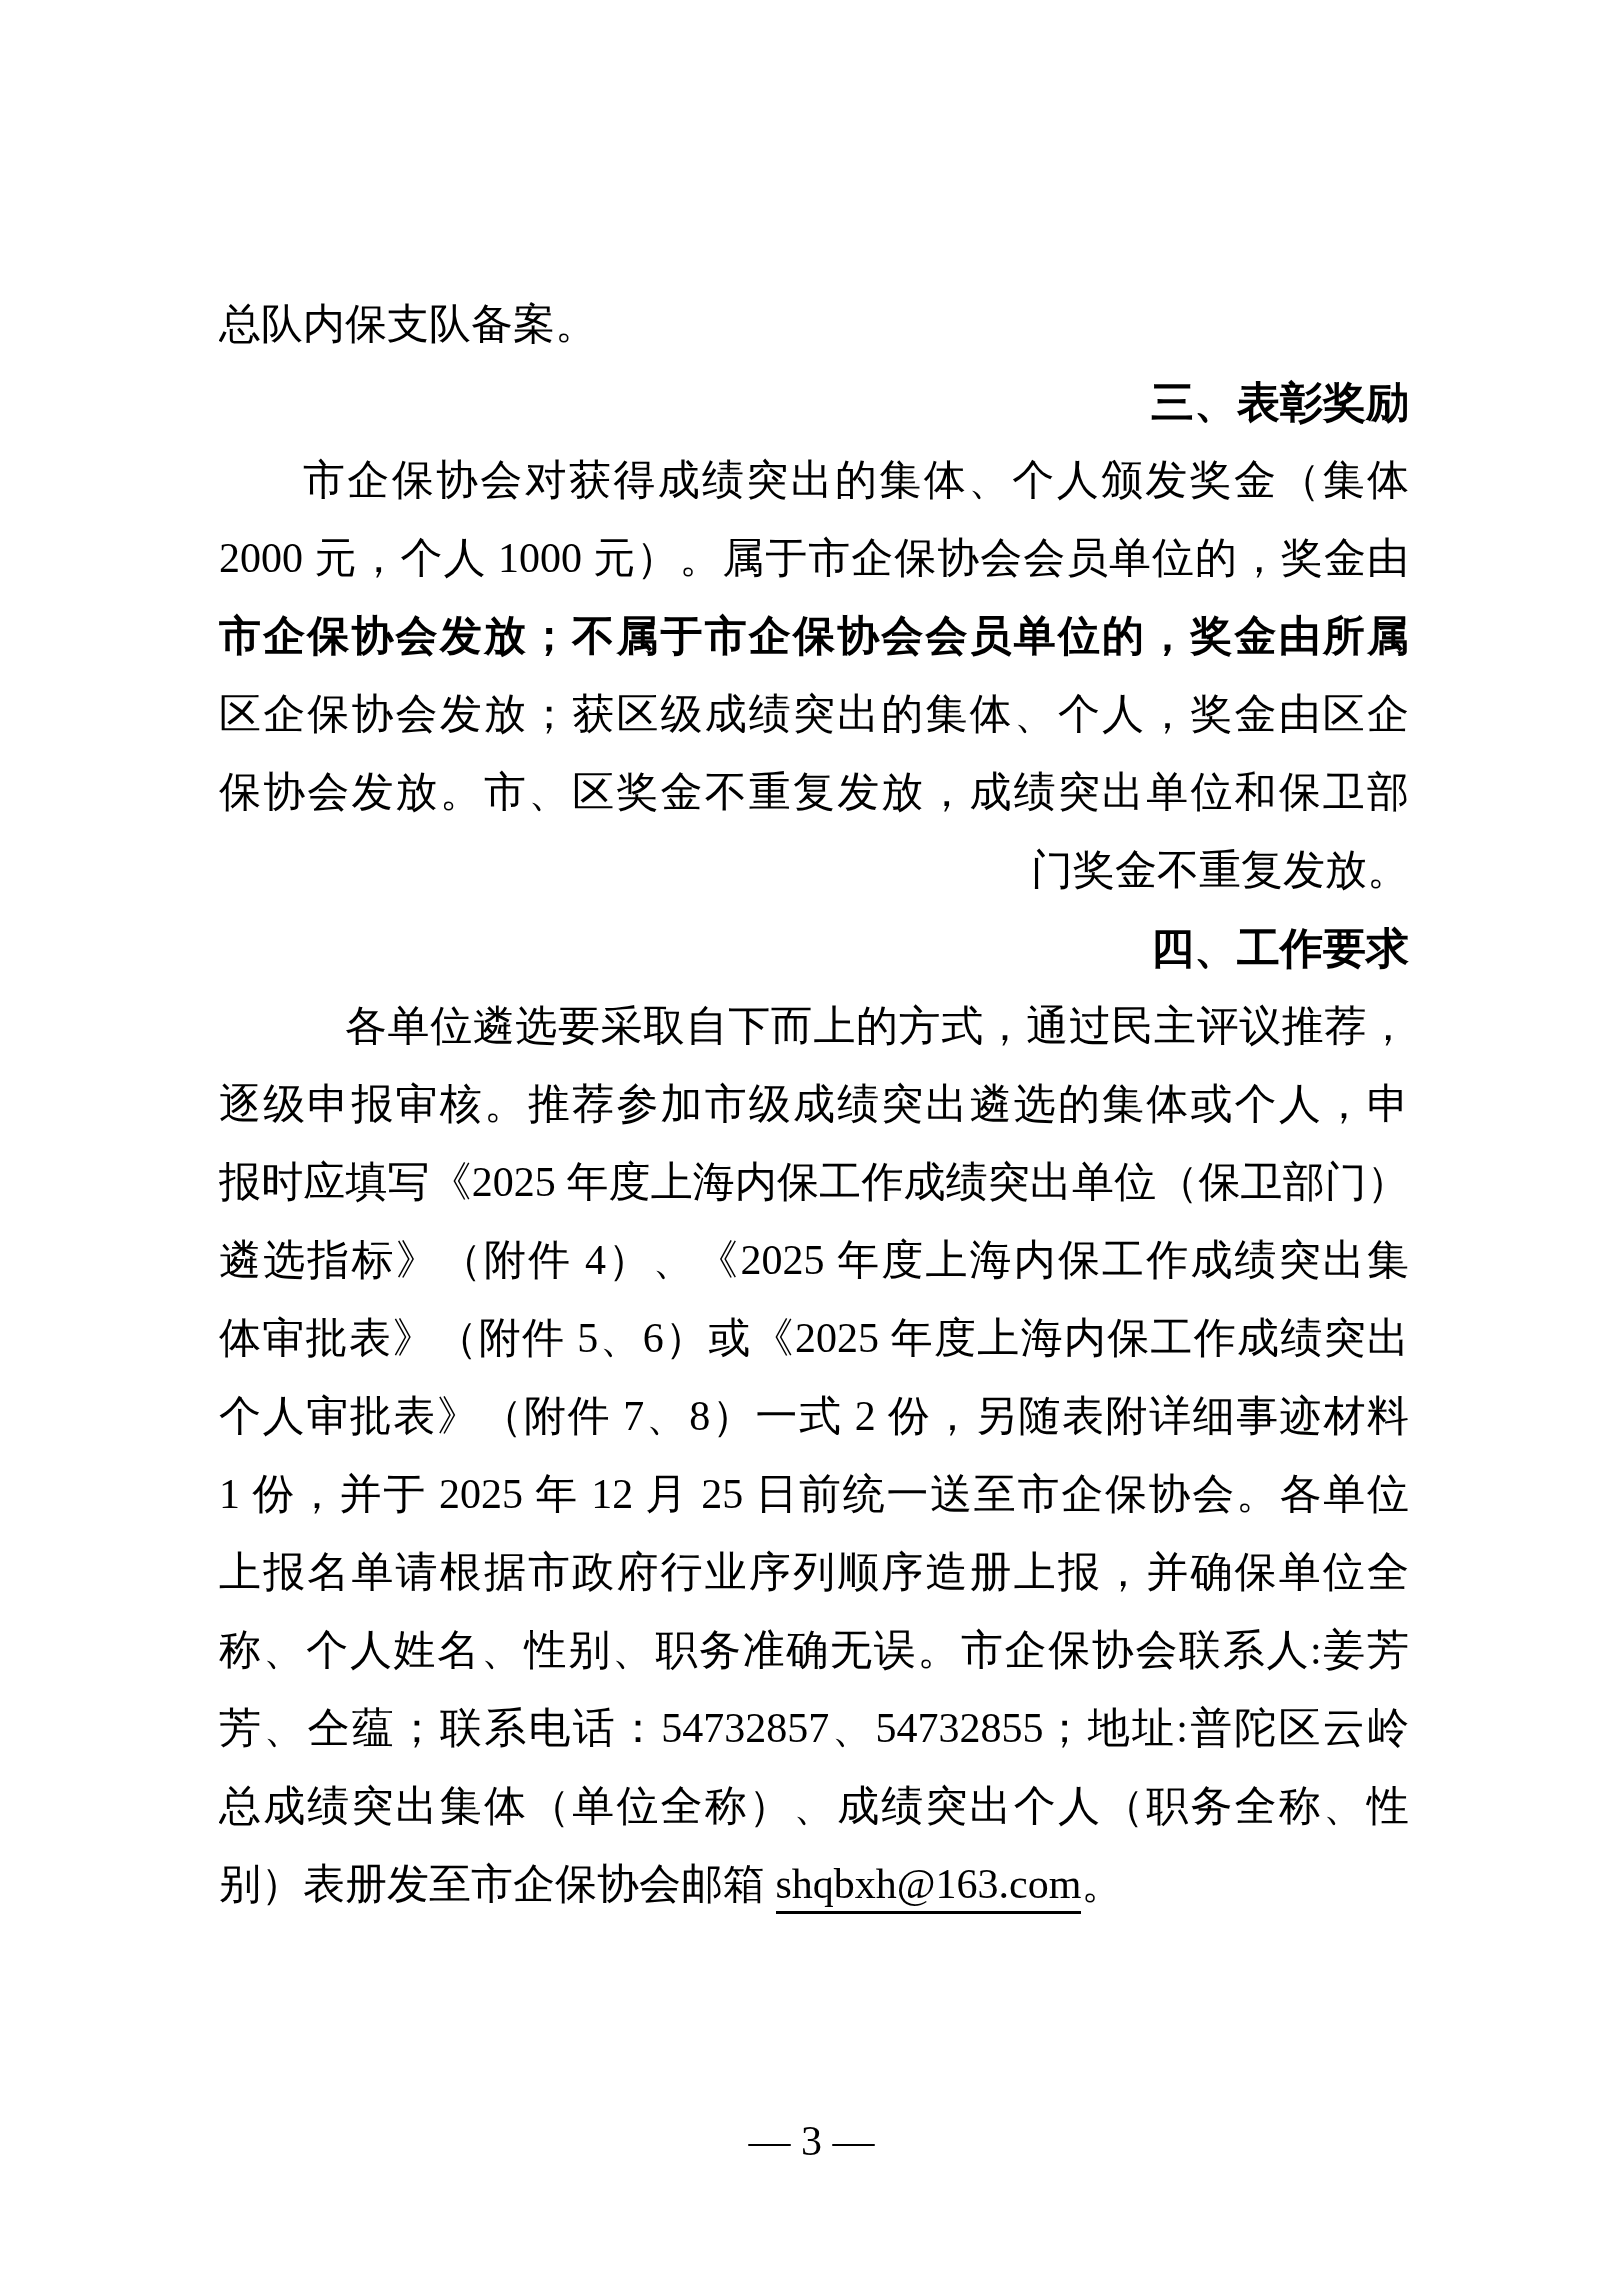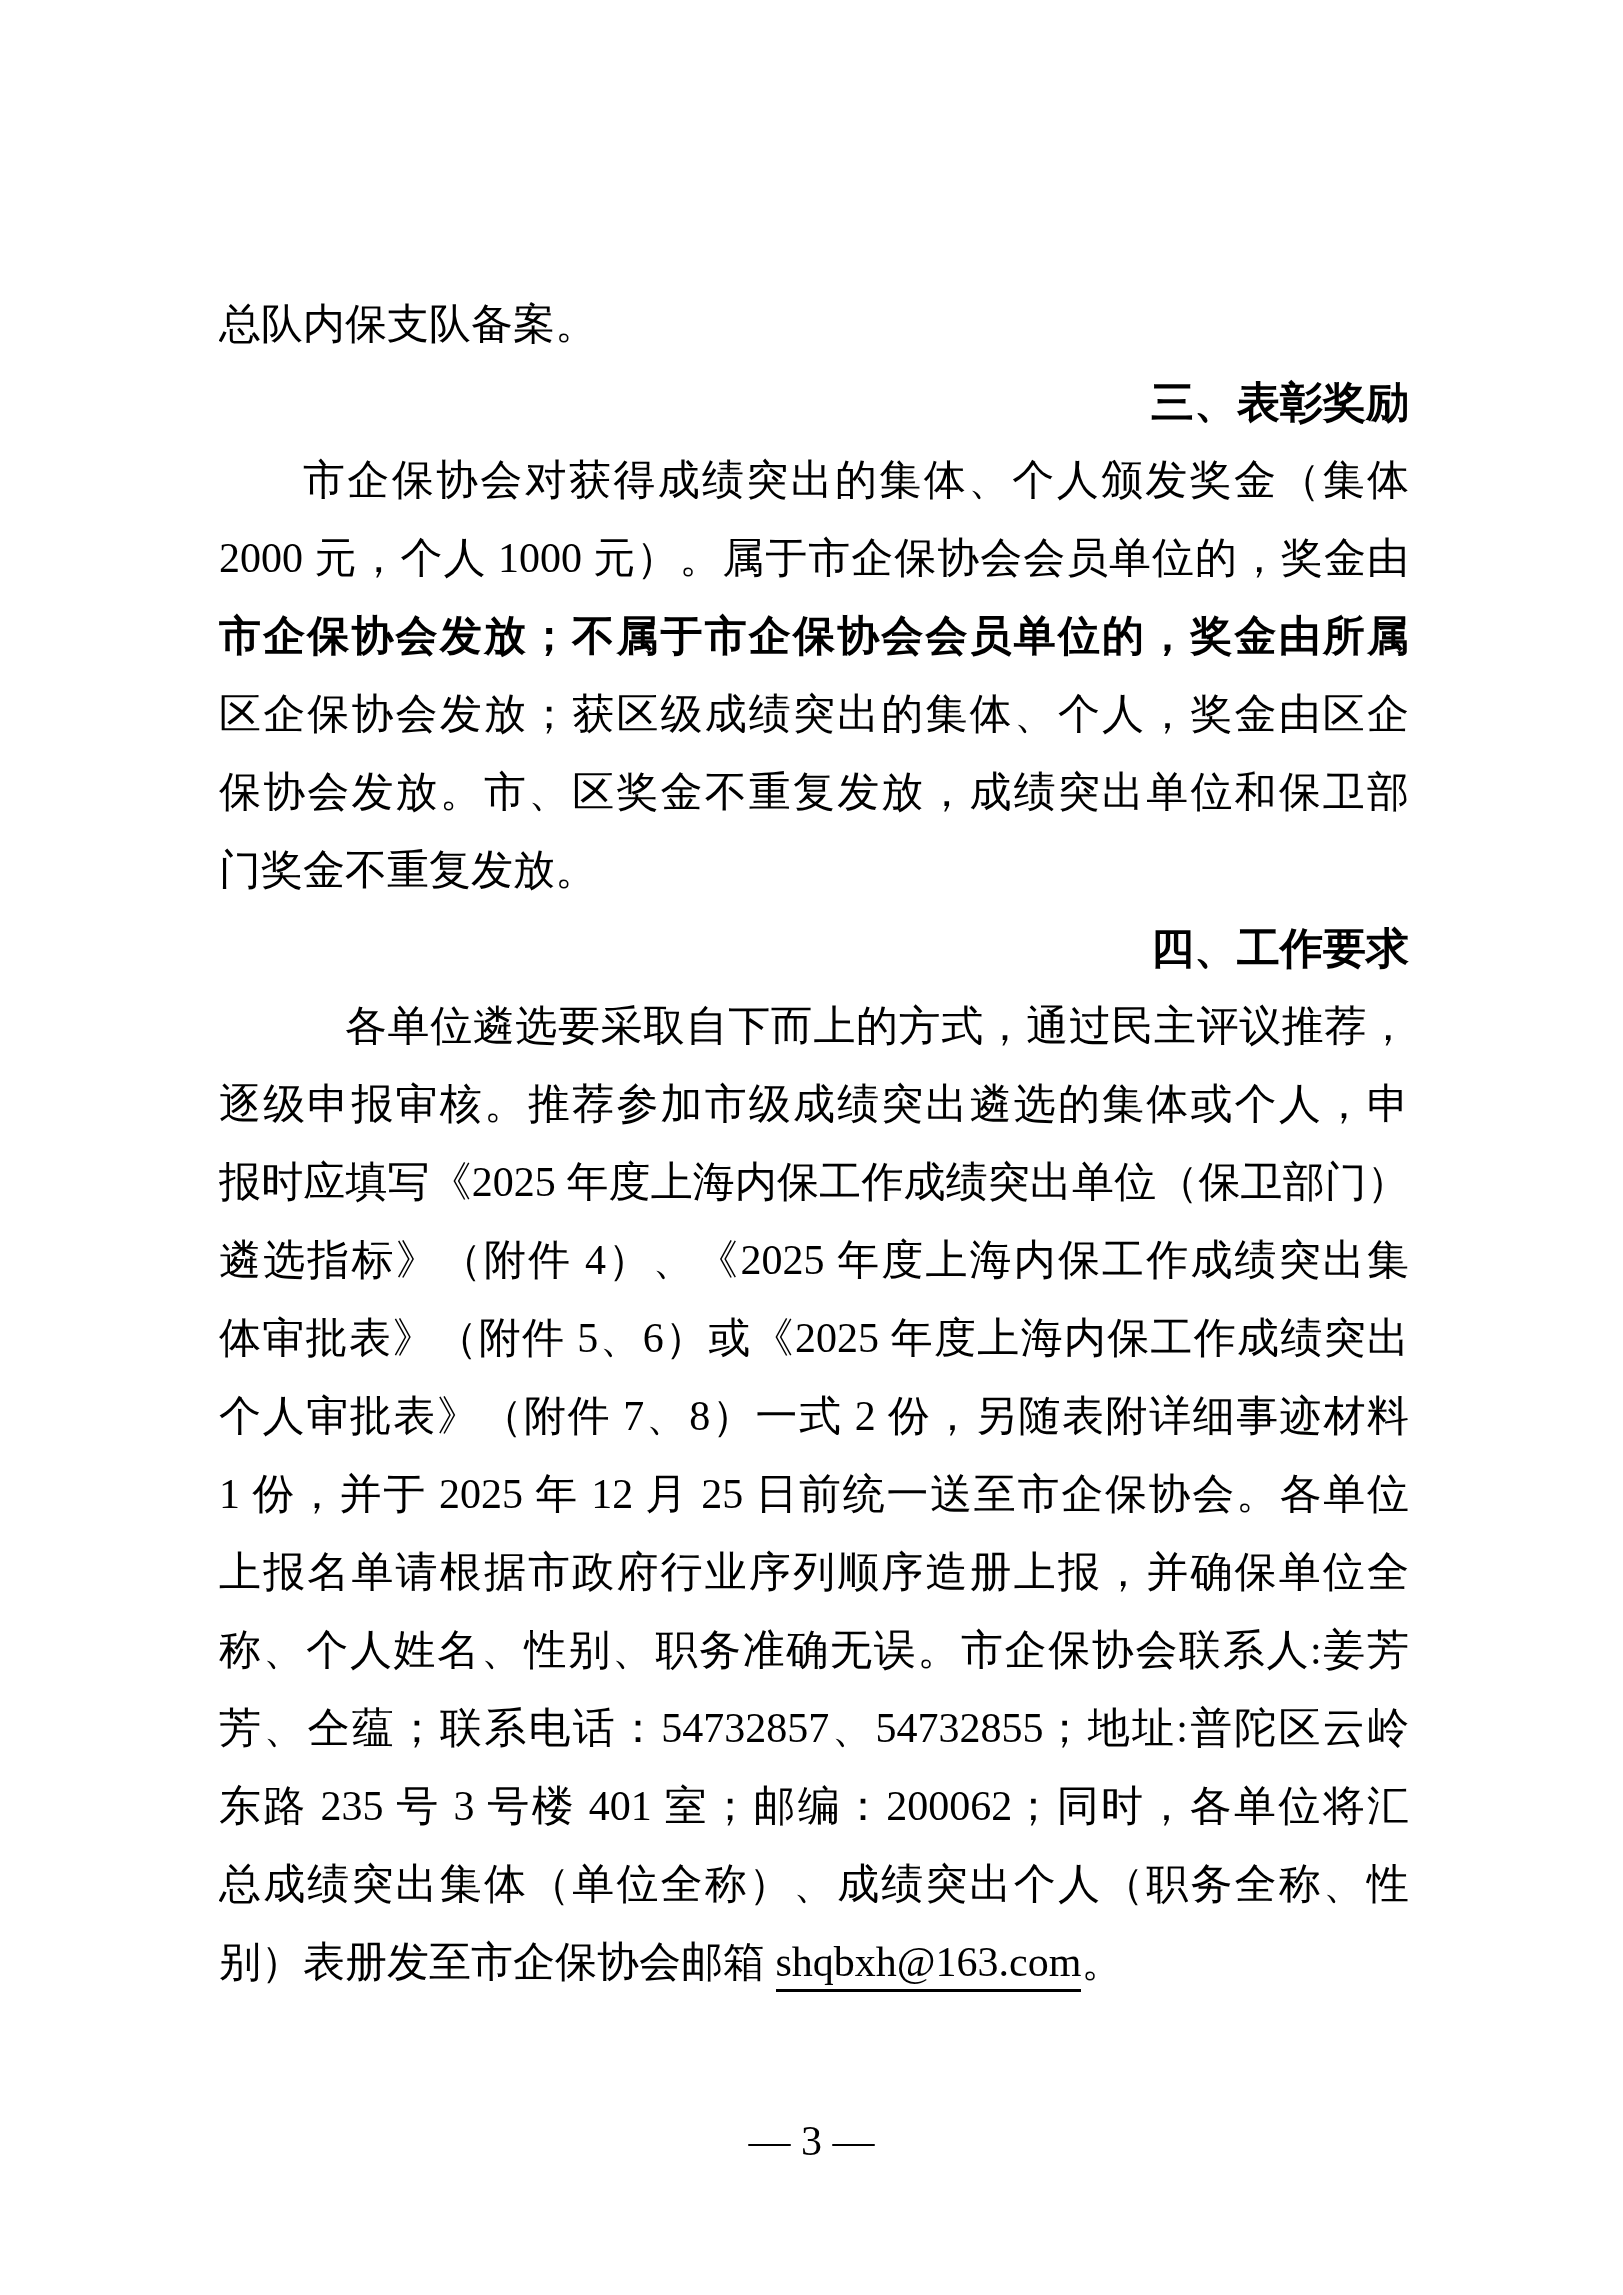--- a/index.html
+++ b/index.html
@@ -62,33 +62,32 @@
 
 <div class="page">
   <div class="content" id="doc-lines">
       <div class="line" style="text-indent: 0em;">总队内保支队备案。</div>
       <div class="line heading" style="text-indent: 2em; text-align: right;">三、表彰奖励</div>
       <div class="line fill" style="text-indent: 2em;">市企保协会对获得成绩突出的集体、个人颁发奖金（集体</div>
       <div class="line fill" style="text-indent: 0em;">2000 元，个人 1000 元）。属于市企保协会会员单位的，奖金由</div>
       <div class="line fill" style="text-indent: 0em; font-weight: bold;">市企保协会发放；不属于市企保协会会员单位的，奖金由所属</div>
       <div class="line fill" style="text-indent: 0em;">区企保协会发放；获区级成绩突出的集体、个人，奖金由区企</div>
       <div class="line fill" style="text-indent: 0em;">保协会发放。市、区奖金不重复发放，成绩突出单位和保卫部</div>
-      <div class="line" style="text-indent: 0em;">门奖金不重复发放。</div>
+      <div class="line" style="text-indent: 0em; text-align: right;">门奖金不重复发放。</div>
       <div class="line heading" style="text-indent: 3em; text-align: right;">四、工作要求</div>
       <div class="line fill" style="text-indent: 3em;">各单位遴选要采取自下而上的方式，通过民主评议推荐，</div>
       <div class="line fill" style="text-indent: 0em;">逐级申报审核。推荐参加市级成绩突出遴选的集体或个人，申</div>
       <div class="line fill" style="text-indent: 0em;">报时应填写《2025 年度上海内保工作成绩突出单位（保卫部门）</div>
       <div class="line fill" style="text-indent: 0em;">遴选指标》（附件 4）、《2025 年度上海内保工作成绩突出集</div>
       <div class="line fill" style="text-indent: 0em;">体审批表》（附件 5、6）或《2025 年度上海内保工作成绩突出</div>
       <div class="line fill" style="text-indent: 0em;">个人审批表》（附件 7、8）一式 2 份，另随表附详细事迹材料</div>
       <div class="line fill" style="text-indent: 0em;">1 份，并于 2025 年 12 月 25 日前统一送至市企保协会。各单位</div>
       <div class="line fill" style="text-indent: 0em;">上报名单请根据市政府行业序列顺序造册上报，并确保单位全</div>
       <div class="line fill" style="text-indent: 0em;">称、个人姓名、性别、职务准确无误。市企保协会联系人:姜芳</div>
       <div class="line fill" style="text-indent: 0em;">芳、仝蕴；联系电话：54732857、54732855；地址:普陀区云岭</div>
-      <div class="line fill" style="text-indent: 0em;">东路 235 号 3 号楼 401 室；邮编：200062；同时，各单位将汇</div>
       <div class="line fill" style="text-indent: 0em;">总成绩突出集体（单位全称）、成绩突出个人（职务全称、性</div>
       <div class="line" style="text-indent: 0em;"><span>别）表册发至市企保协会邮箱 </span><span class="underline">shqbxh@163.com</span><span>。</span></div>
     </div>
   <div class="footer">
     <span>— 3 —</span>
   </div>
 </div>
 
 
 </body></html>

